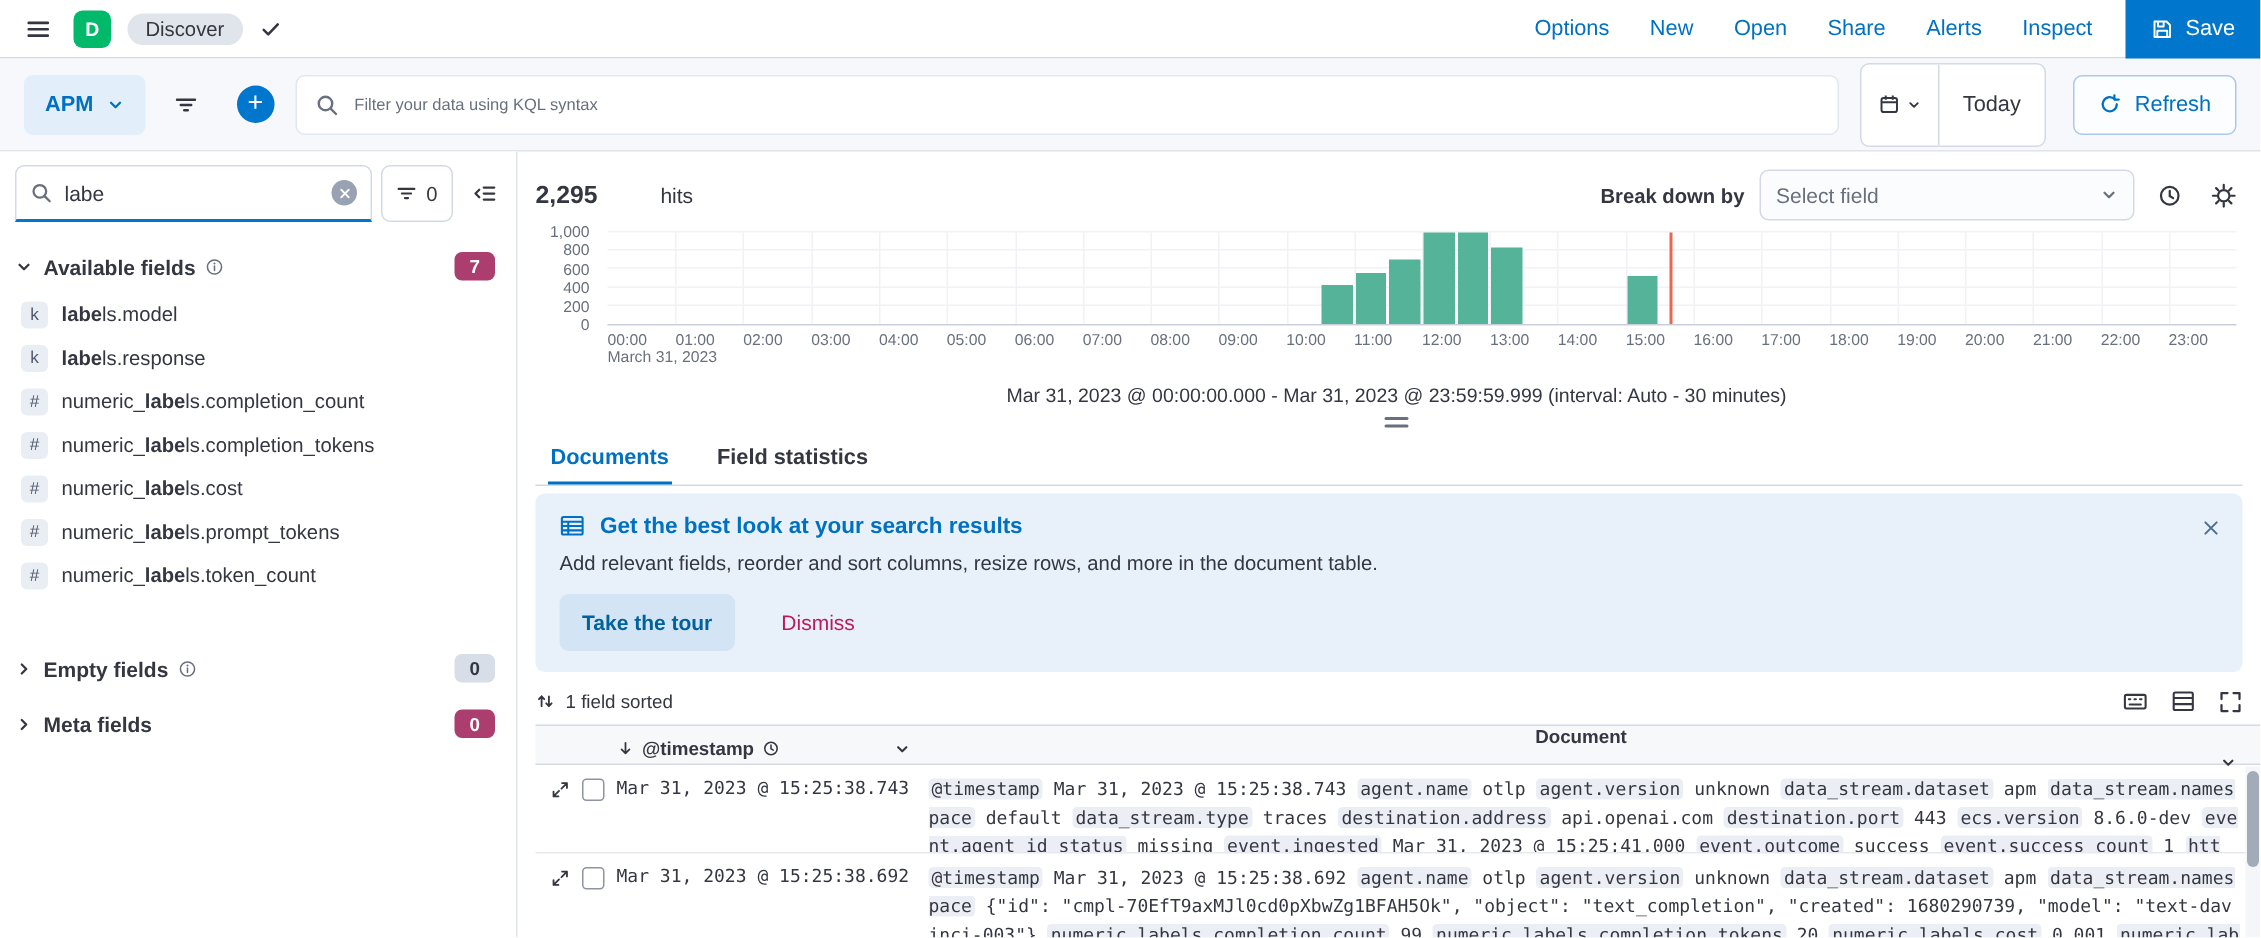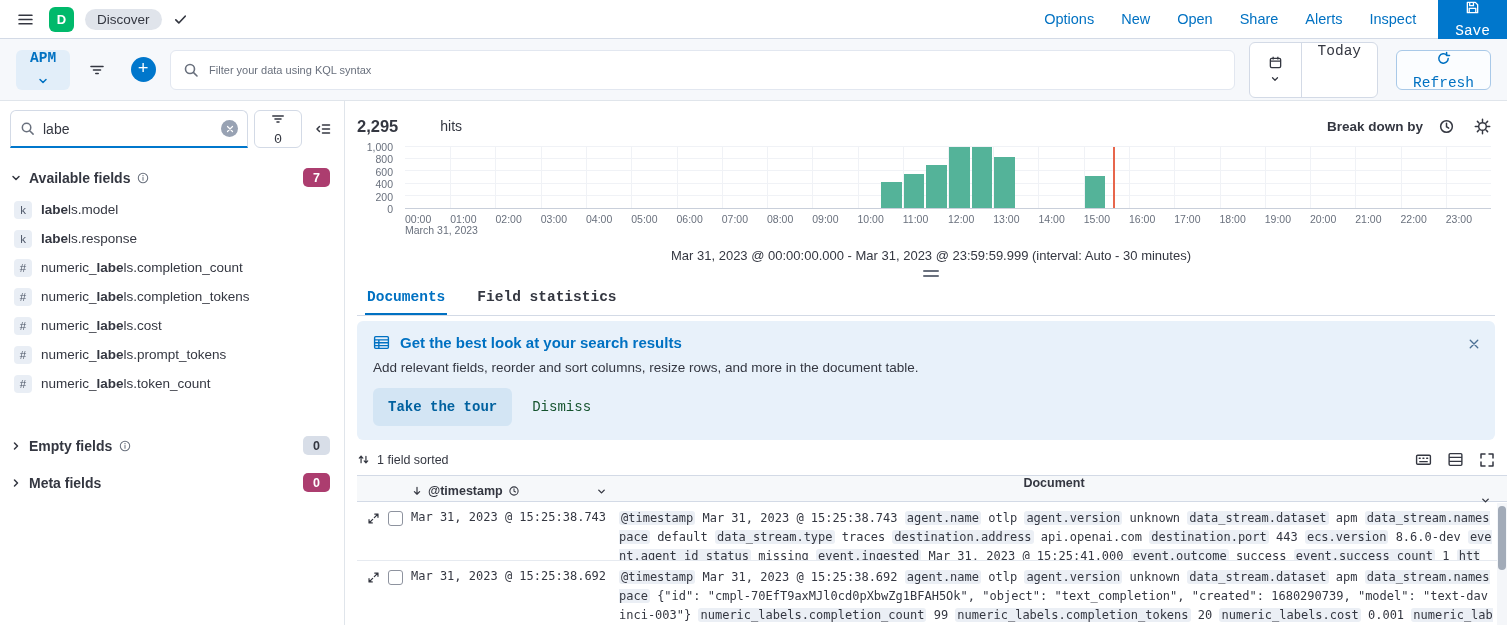--- a/index.html
+++ b/index.html
@@ -1,19 +1,19 @@
 <!DOCTYPE html>
 <html><head>
 <meta charset="utf-8">
 <style>
   * { box-sizing: border-box; margin: 0; padding: 0; }
   html,body { width:1507px; height:625px; overflow:hidden; }
   body { font-family:"Liberation Sans","DejaVu Sans",sans-serif; font-size:14px; color:#343741; background:#fff; }
   svg { display:block; }
-  button { font-family:Liberation Mono, monospace; background:none; border:none; cursor:pointer; color:inherit;flex-direction:column; }
+  button { font-family:Liberation Sans, sans-serif; background:none; border:none; cursor:pointer; color:inherit; }
 
   
   .top-bar { height:39px; border-bottom:1px solid #D3DAE6; display:flex; align-items:center; justify-content:space-between; padding-left:12px; background:#fff; }
   .tb-left { display:flex; align-items:center; gap:11px; }
   .space-badge { width:25px; height:25px; border-radius:6px; background:#00b96b; color:#fff; font-weight:700; font-size:13px; display:flex; align-items:center; justify-content:center; }
   .breadcrumb-pill { background:#E0E4EB; color:#343741; border-radius:12px; padding:3px 12px; font-size:13.5px; }
   .tb-right { display:flex; align-items:center; }
   #header-nav { display:flex; align-items:center; gap:27px; margin-right:22px; }
   .nav-link { color:#0071C2; font-size:14.5px; text-decoration:none; cursor:pointer; }
   .save-btn { background:#0077CC; color:#fff; height:39px; padding:0 17px; display:flex; align-items:center; gap:8px; font-size:14.5px; font-weight:500; }
@@ -85,21 +85,21 @@
   .tab { padding:8px 2px 10px; font-size:14.5px; font-weight:600; color:#343741; }
   .tab.active { color:#0071C2; box-shadow:inset 0 -2px 0 #0071C2; }
 
   
   .callout { position:relative; margin:5px 12px 0 2px; background:#E8F1FA; border-radius:6px; padding:13px 16px 14px; }
   .callout-head { display:flex; align-items:center; gap:10px; color:#0071C2; font-weight:600; font-size:15px; }
   .callout-close { position:absolute; right:10px; top:12px; width:22px; height:22px; display:flex; align-items:center; justify-content:center; }
   .callout-body { margin:9px 0 13px 0; font-size:13.5px; color:#343741; }
   .callout-actions { display:flex; align-items:center; gap:20px; }
   .tour-btn { background:#D3E5F4; color:#00619F; font-weight:600; height:38px; padding:0 15px; border-radius:6px; font-size:14px; }
-  .dismiss-link { color:#14532d; font-size:14px; font-weight:500; }
+  .dismiss-link { color:#be185d; font-size:14px; font-weight:500;margin-left:11px; }
 
   
   .grid-toolbar { display:flex; align-items:center; gap:7px; margin:11px 12px 0 2px; font-size:12.5px; }
   .gt-right { margin-left:auto; display:flex; align-items:center; gap:15px; }
   .grid { position:relative; margin:7px 0 0 2px; border-top:1px solid #D3DAE6; }
   .grid-head, .grid-row { display:grid; grid-template-columns:50px 206px 1fr; }
   .grid-head { background:#F6F8FA; border-bottom:1px solid #D3DAE6; height:26px; font-size:12.5px; font-weight:700; align-items:center; }
   .gh { display:flex; align-items:center; gap:5px; padding:0 6px 0 4px; height:100%; }
   .gh .push-right { margin-left:auto; }
   .gh-doc { padding-right:16px;flex-direction:column; }
@@ -315,20 +315,28 @@
         <span class="badge accent">0</span>
       </div>
     </aside>
 
     <main class="main">
       <div class="hits-row">
         <span class="hits-num">2,295</span>
         <span class="hits-word">hits</span>
         <div class="breakdown">
           <span class="bd-label">Break down by</span>
+          <div class="select">
+            <span>Select field</span>
+            <span class="chev">
+              <svg width="12" height="12" viewBox="0 0 16 16" fill="none" stroke="#69707D" stroke-width="2" stroke-linecap="round" stroke-linejoin="round">
+                  <path d="M4 6l4 4 4-4"></path>
+                </svg>
+            </span>
+          </div>
         </div>
         <button class="round-ic">
           <svg width="17" height="17" viewBox="0 0 16 16" fill="none" stroke="#343741" stroke-width="1.4" stroke-linecap="round">
               <circle cx="8" cy="8" r="5.5"></circle>
               <path d="M8 5v3.2l2.1 1.3"></path>
             </svg>
         </button>
         <button class="round-ic">
           <svg width="17" height="17" viewBox="0 0 16 16" fill="none" stroke="#343741" stroke-width="1.4" stroke-linecap="round">
               <circle cx="8" cy="8" r="3.6"></circle>

